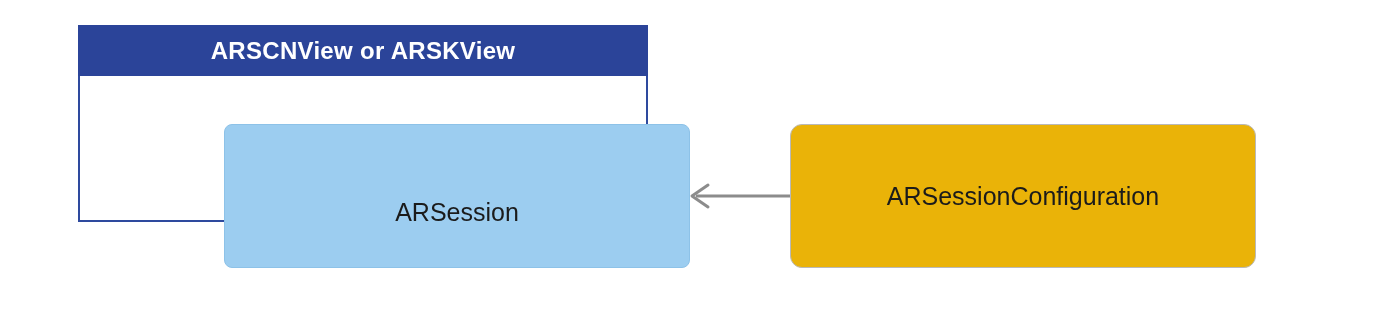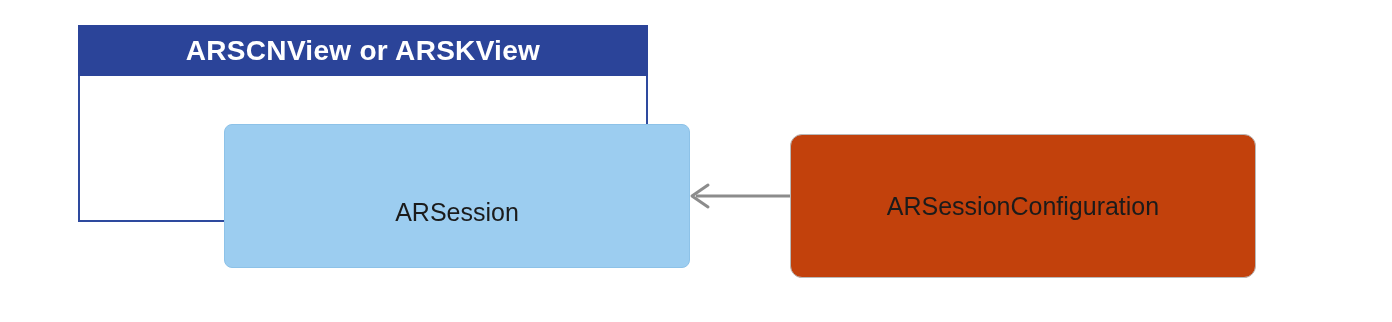--- a/index.html
+++ b/index.html
@@ -40,21 +40,21 @@
     width: 570px;
     height: 51px;
     background: #2b4499;
     box-sizing: border-box;
     display: flex;
     align-items: center;
     justify-content: center;
   }
   .view-box-title {
     color: #ffffff;
-    font-size: 28px;
+    font-size: 24px;
     font-weight: bold;
     letter-spacing: 0.3px;
     white-space: nowrap;
   }
 
   
   .session-box {
     position: absolute;
     left: 224px;
     top: 124px;
@@ -75,28 +75,27 @@
     margin-top: 32px;
   }
 
   
   .config-box {
     position: absolute;
     left: 790px;
     top: 124px;
     width: 466px;
     height: 144px;
-    background: #c2410c;
+    background: #eab308;
     border: 1px solid #b9b9b9;
     border-radius: 12px;
     box-sizing: border-box;
     display: flex;
     align-items: center;
     justify-content: center;
-    margin-top: 10px;
   }
   .config-label {
     color: #1b1b1b;
     font-size: 25px;
     white-space: nowrap;
   }
 
   
   .arrow-svg {
     position: absolute;

